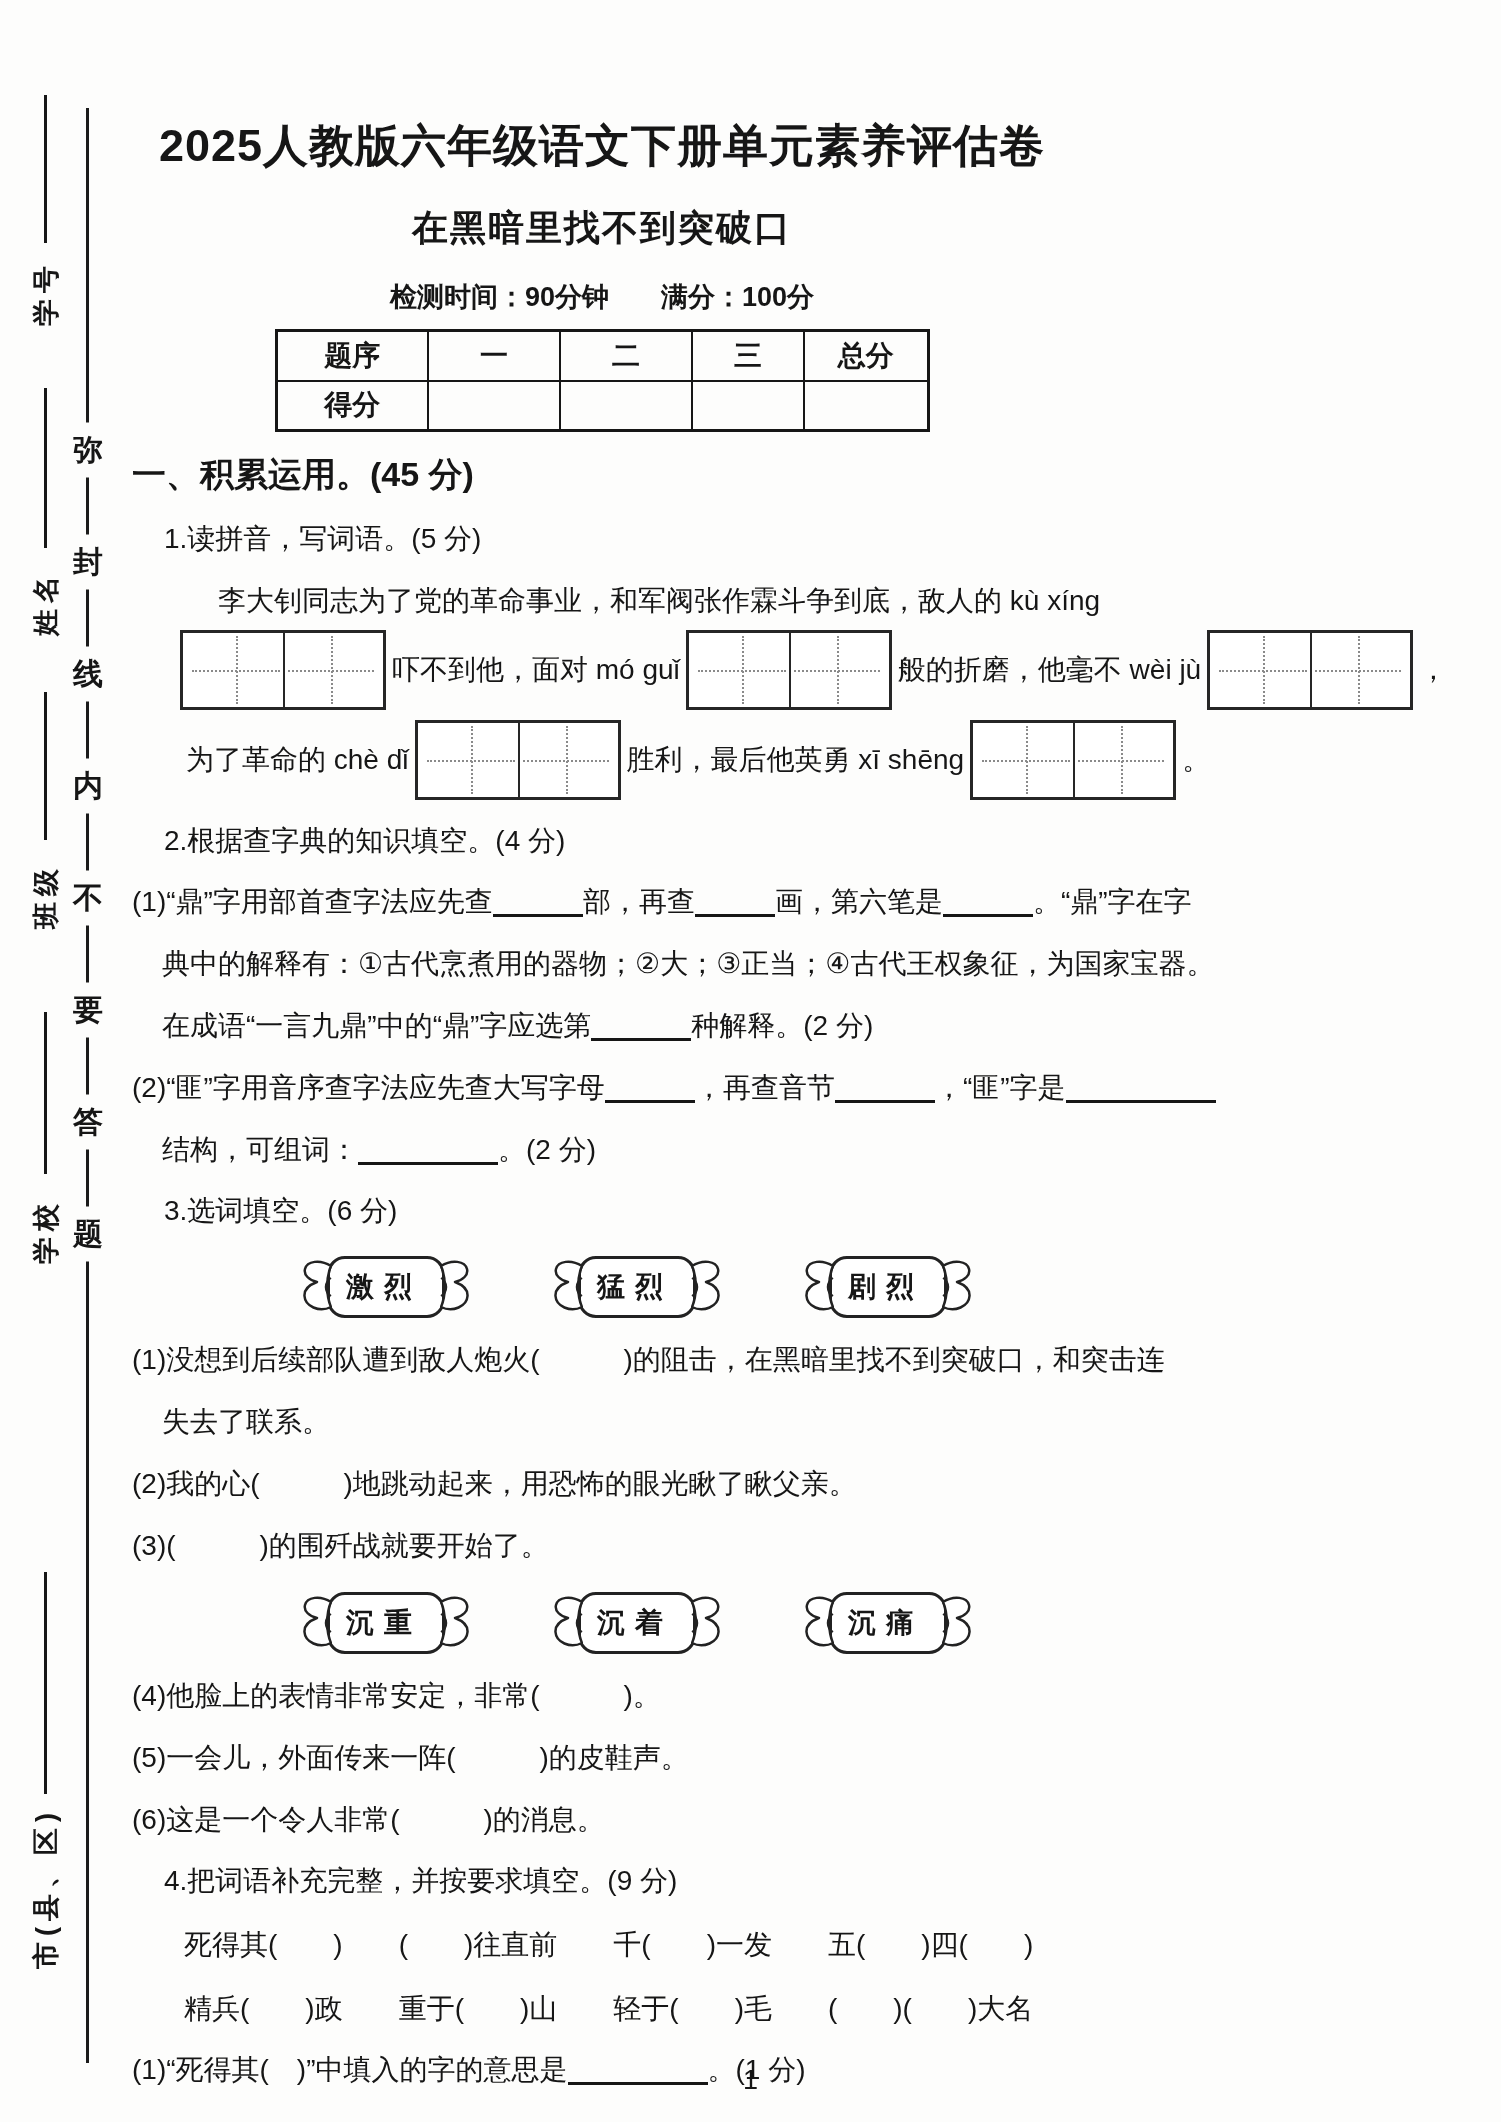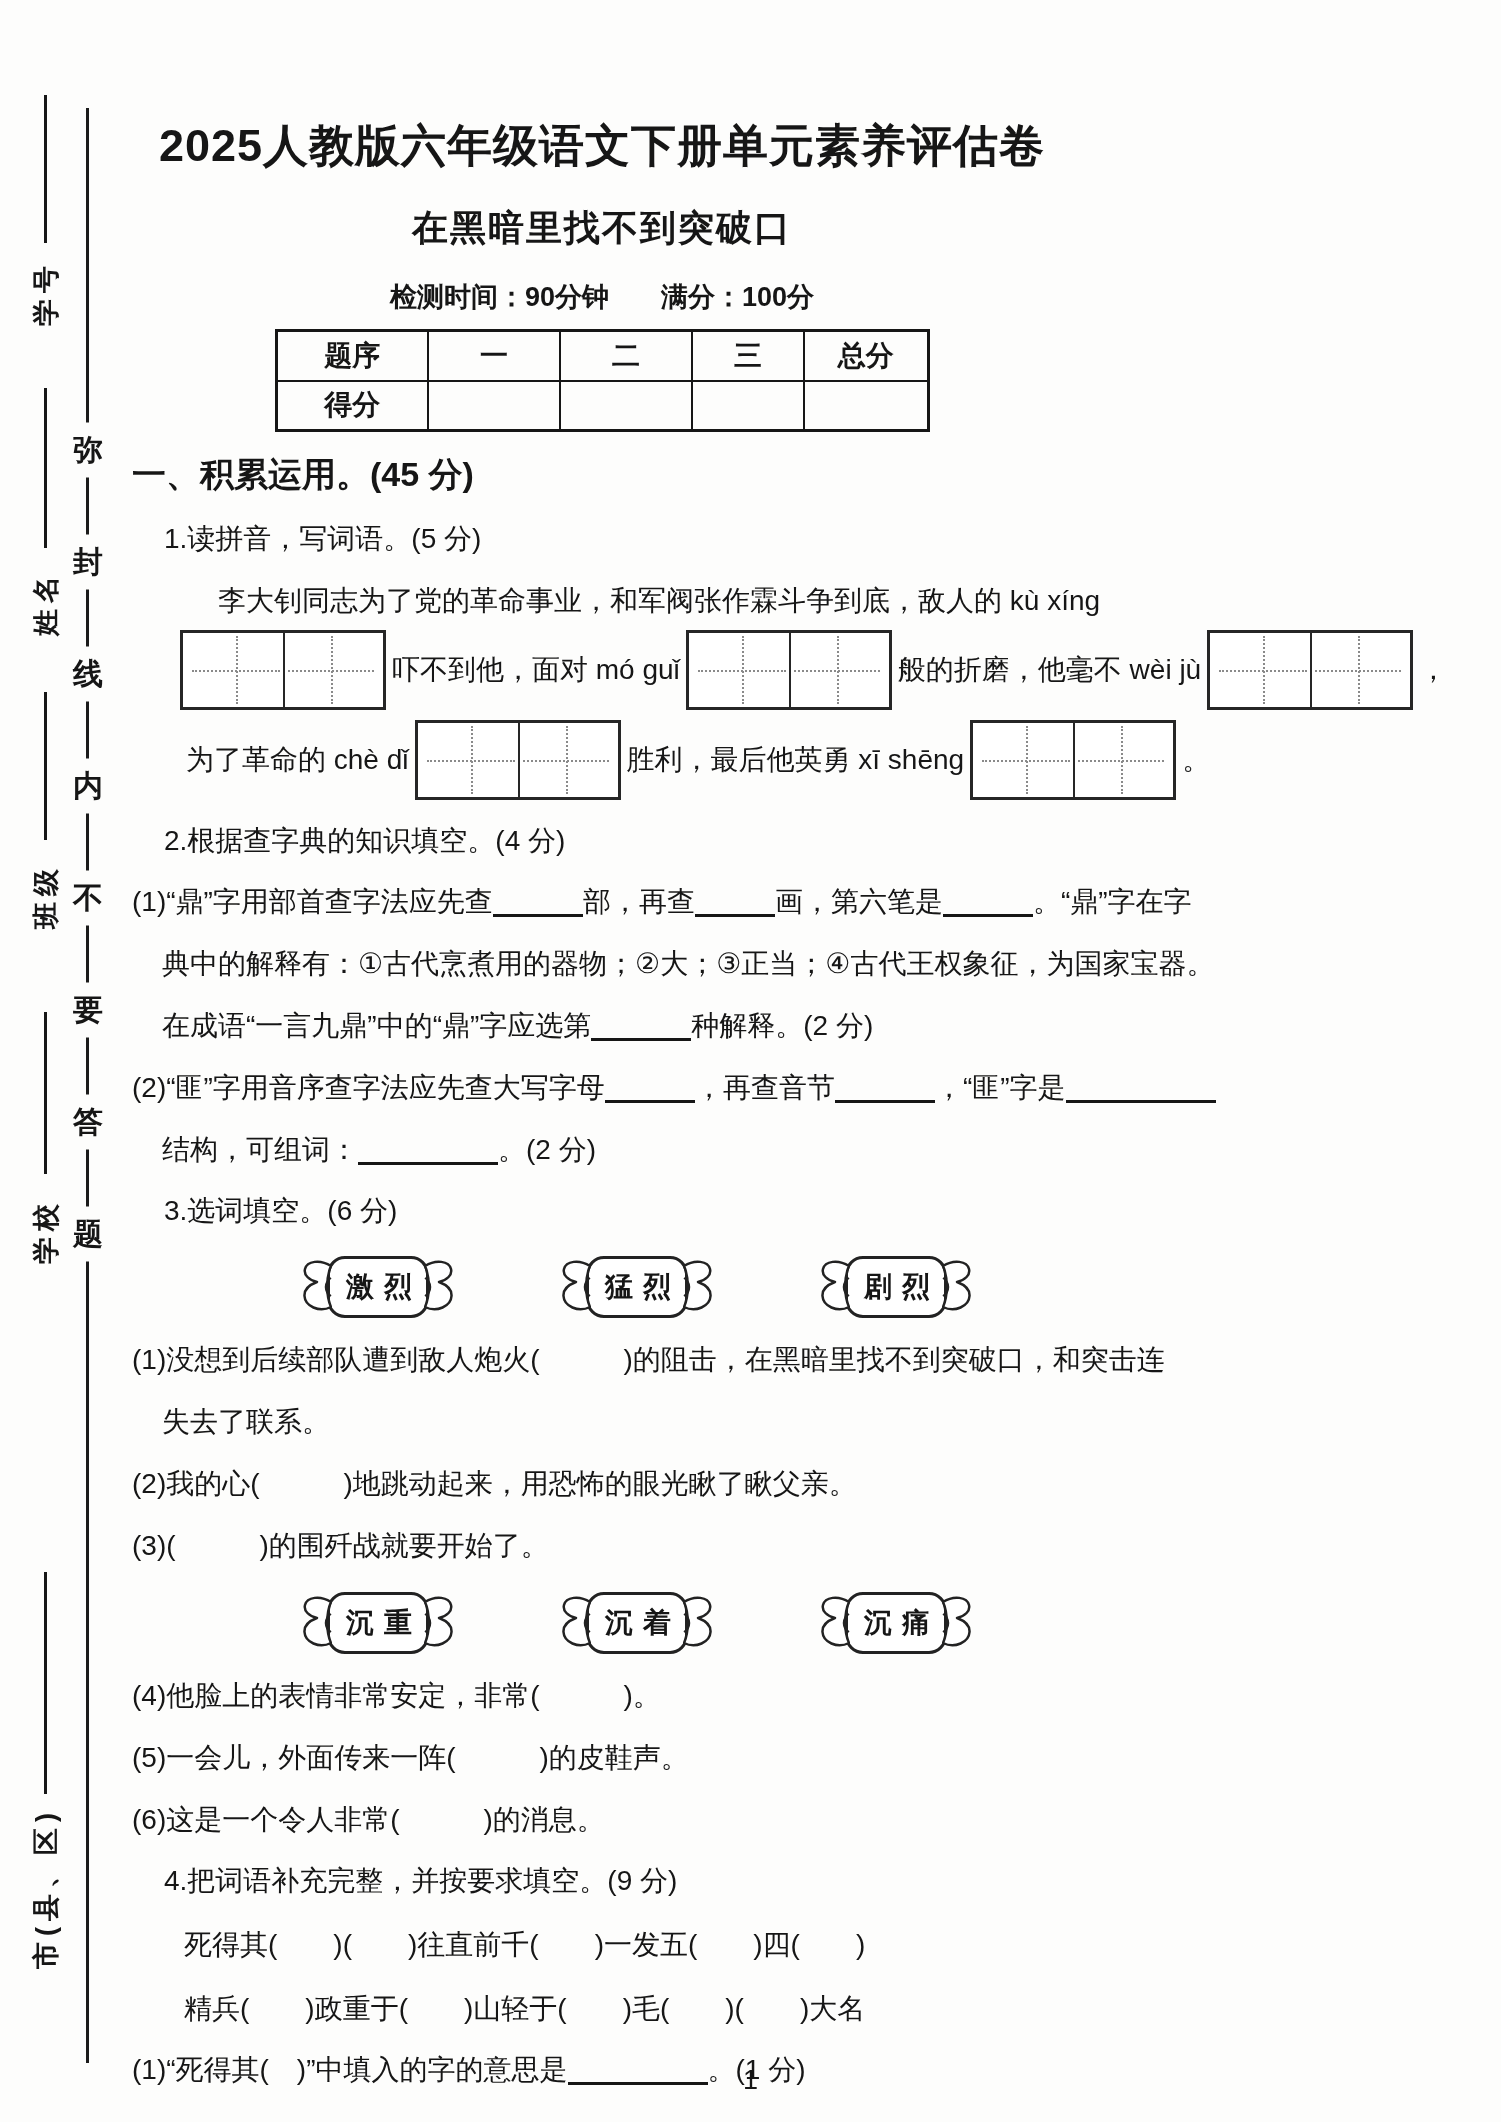--- a/index.html
+++ b/index.html
@@ -64,26 +64,26 @@
   .q-line { margin-top:22px; line-height:40px; }
   .indent1 { margin-left:30px; }
   .blank { display:inline-block; border-bottom:3px solid #161616; height:30px; vertical-align:-6px; }
   .w80{width:80px;} .w90{width:90px;} .w100{width:100px;} .w140{width:140px;} .w150{width:150px;}
 
   
   .candy-row { margin:26px 0 0 175px; width:660px; display:flex; justify-content:space-between; }
   .candy { display:flex; align-items:center; }
   .candy-label {
     border:3px solid #222; border-radius:18px; background:#fff;
-    padding:9px 4px 9px 16px; font-size:28px; font-weight:bold; letter-spacing:10px; white-space:nowrap;
+    padding:9px 20px 9px 16px; font-size:28px; font-weight:bold; letter-spacing:10px; white-space:nowrap;
   }
   .bow { flex:0 0 auto; margin:0 -5px; position:relative; z-index:-0; }
   .bow-right { transform:scaleX(-1); }
 
-  .q4-row { margin:26px 0 0 52px; display:flex; font-size:28px; white-space:nowrap; }
+  .q4-row { margin:26px 0 0 52px; display:flex; gap:56px; font-size:28px; white-space:nowrap; }
 
   .page-number { position:absolute; bottom:26px; left:0; width:100%; text-align:center; font-size:27px; }
 </style>
 </head>
 <body>
 
 <div class="page">
 
   <div>
     <div class="field-line fl1"></div>

